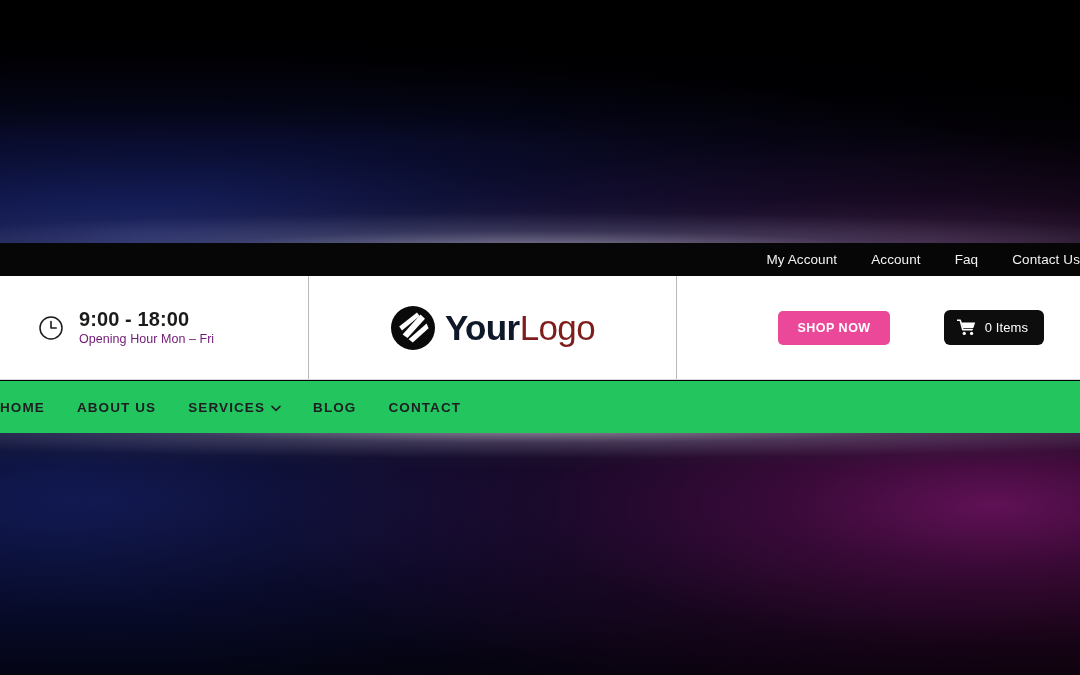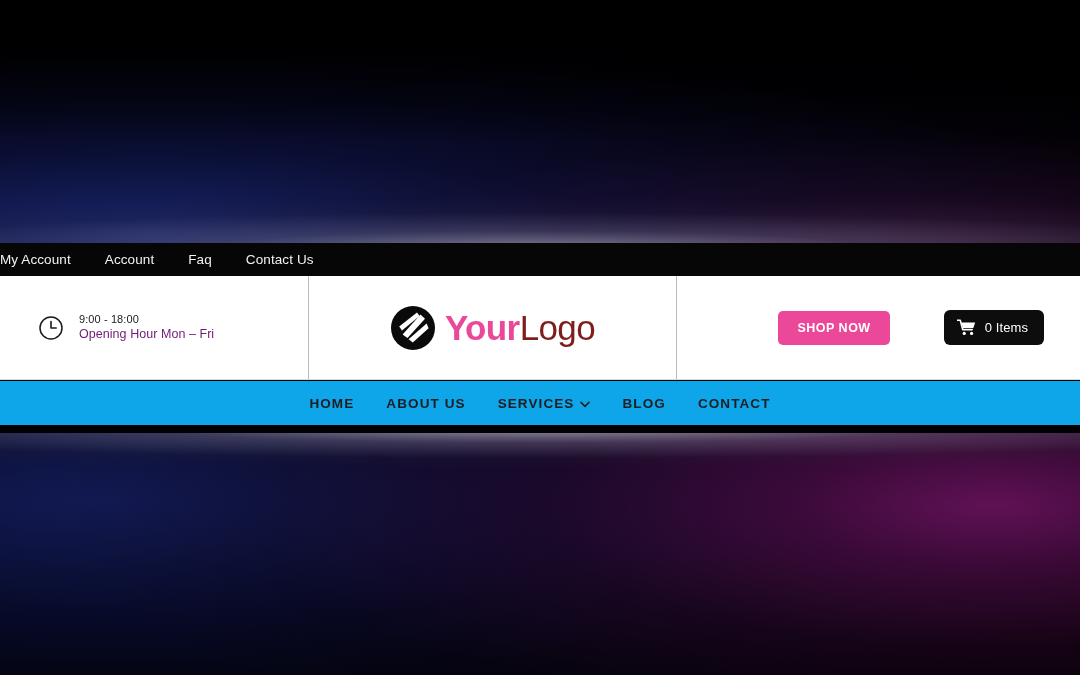--- a/index.html
+++ b/index.html
@@ -55,21 +55,21 @@
     position:absolute; inset:0;
     background:
       radial-gradient(120% 20% at 50% -2%, rgba(205,200,215,0.70) 0%, rgba(128,122,150,0.40) 30%, rgba(46,42,64,0.14) 62%, rgba(0,0,0,0) 85%);
   }
 
   
   .topbar {
     position:absolute; left:0; top:243px;
     width:1080px; height:33px;
     background:#060606;
-    display:flex; align-items:center; justify-content:flex-start;
+    display:flex; align-items:center; justify-content:flex-end;
     z-index:5;
   }
   .topbar-links { display:flex; align-items:center; gap:34px; }
   .topbar-link {
     color:#f2f2f2;
     font-size:13.5px;
     letter-spacing:0.1px;
     white-space:nowrap;
     cursor:pointer;
   }
@@ -87,36 +87,36 @@
   .hdr-left {
     width:309px; flex:0 0 309px;
     border-right:1px solid #b9b9b9;
     display:flex; align-items:center;
     padding-left:38px;
     gap:15px;
   }
   .clock-icon { flex:0 0 auto; width:26px; height:26px; display:block; }
   .hours-text { display:flex; flex-direction:column; gap:3px; }
   .hours-title {
-    font-size:11px; font-weight:normal; color:#1b1b1b; letter-spacing:0.1px;
+    font-size:20px; font-weight:bold; color:#1b1b1b; letter-spacing:0.1px;
     line-height:1.1;
   }
   .hours-sub {
     font-size:12.5px; color:#701a75; letter-spacing:0.05px; line-height:1.1;
   }
 
   .hdr-center {
     width:368px; flex:0 0 368px;
     border-right:1px solid #b9b9b9;
     display:flex; align-items:center; justify-content:center;
   }
   .logo-wrap { display:flex; align-items:center; gap:9px; }
   .logo-mark { width:46px; height:46px; display:block; }
   .logo-text { font-size:35px; line-height:1; letter-spacing:-0.6px; white-space:nowrap; }
-  .logo-your { font-weight:bold; color:#ec4899; }
+  .logo-your { font-weight:bold; color:#0f172a; }
   .logo-logo { font-weight:300; color:#7f1d1d; }
 
   .hdr-right {
     flex:1 1 auto;
     display:flex; align-items:center; justify-content:flex-end;
     padding-right:36px; gap:18px;
   }
   .shop-btn {
     background:#ec4899;
     color:#ffffff;
@@ -136,23 +136,23 @@
     cursor:pointer;
     white-space:nowrap;
     margin-left:36px;
   }
   .cart-icon { width:19px; height:17px; display:block; }
   .cart-label { font-size:13px; letter-spacing:0.1px; }
 
   
   .navbar {
     position:absolute; left:0; top:381px;
-    width:1080px; height:44px;
-    background:#0ea5e9;
-    display:flex; align-items:center; justify-content:center;
+    width:1080px; height:52px;
+    background:#22c55e;
+    display:flex; align-items:center; justify-content:flex-start;
     z-index:5;
   }
   .nav-list { display:flex; align-items:center; gap:32px; }
   .nav-item {
     display:flex; align-items:center; gap:6px;
     font-size:13.5px; font-weight:bold;
     letter-spacing:1.1px;
     color:#1d1d22;
     text-transform:uppercase;
     cursor:pointer;

